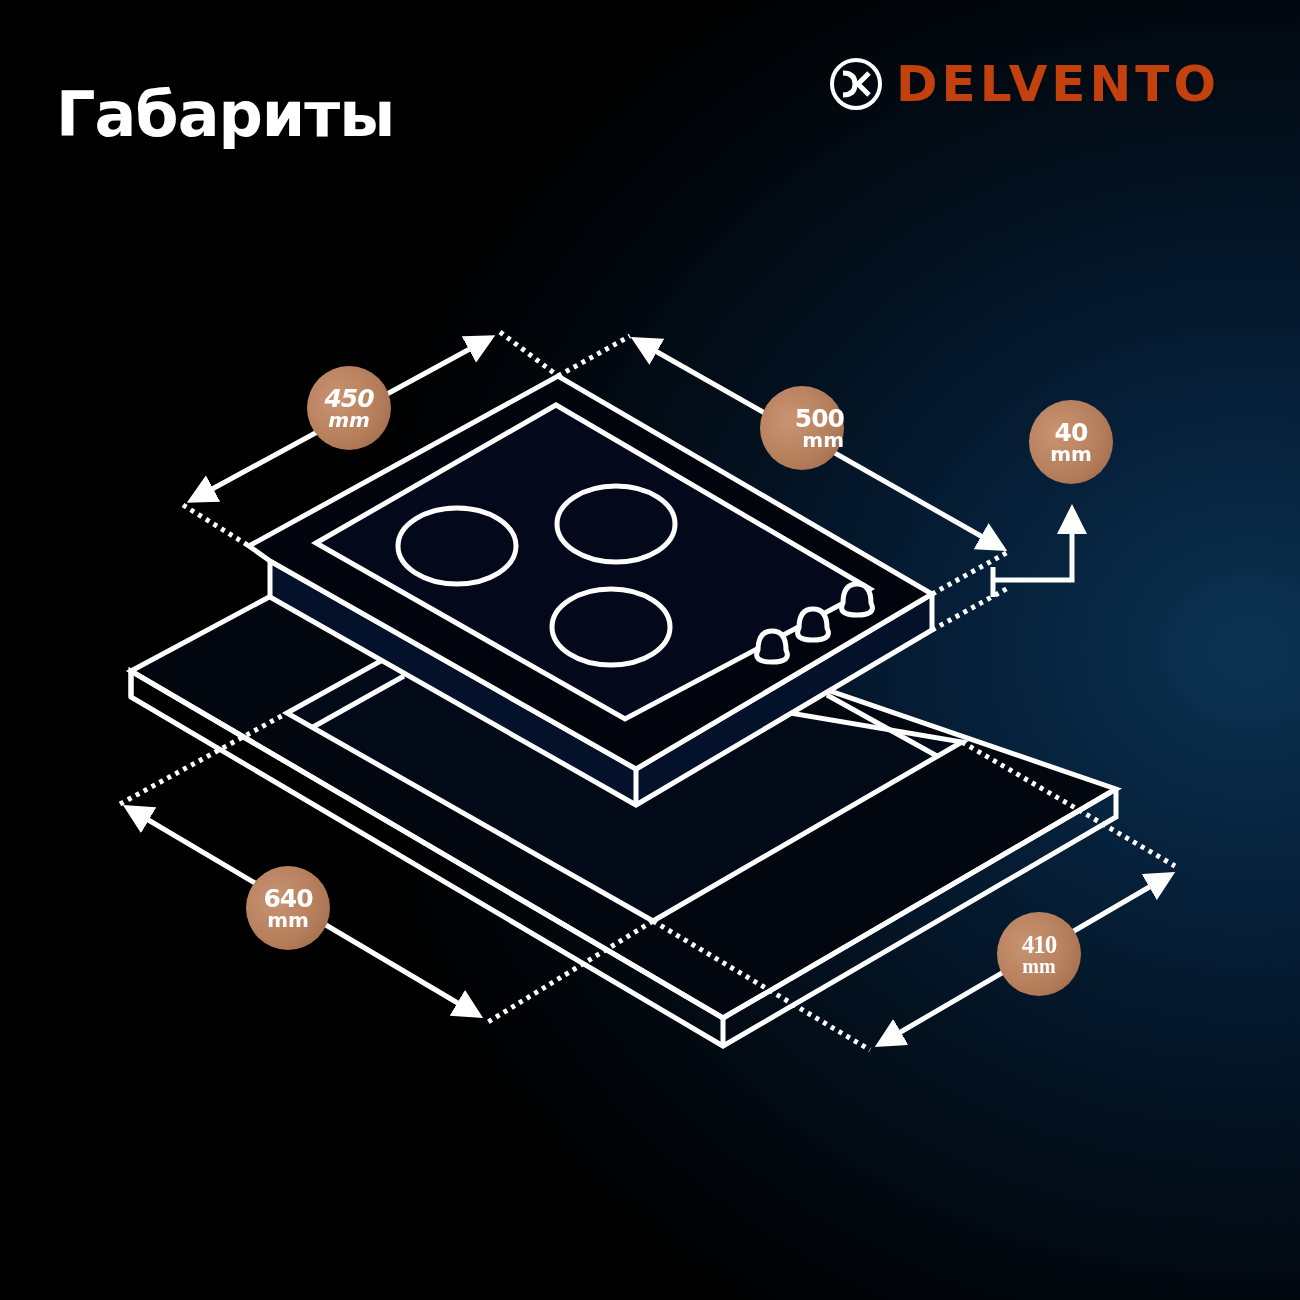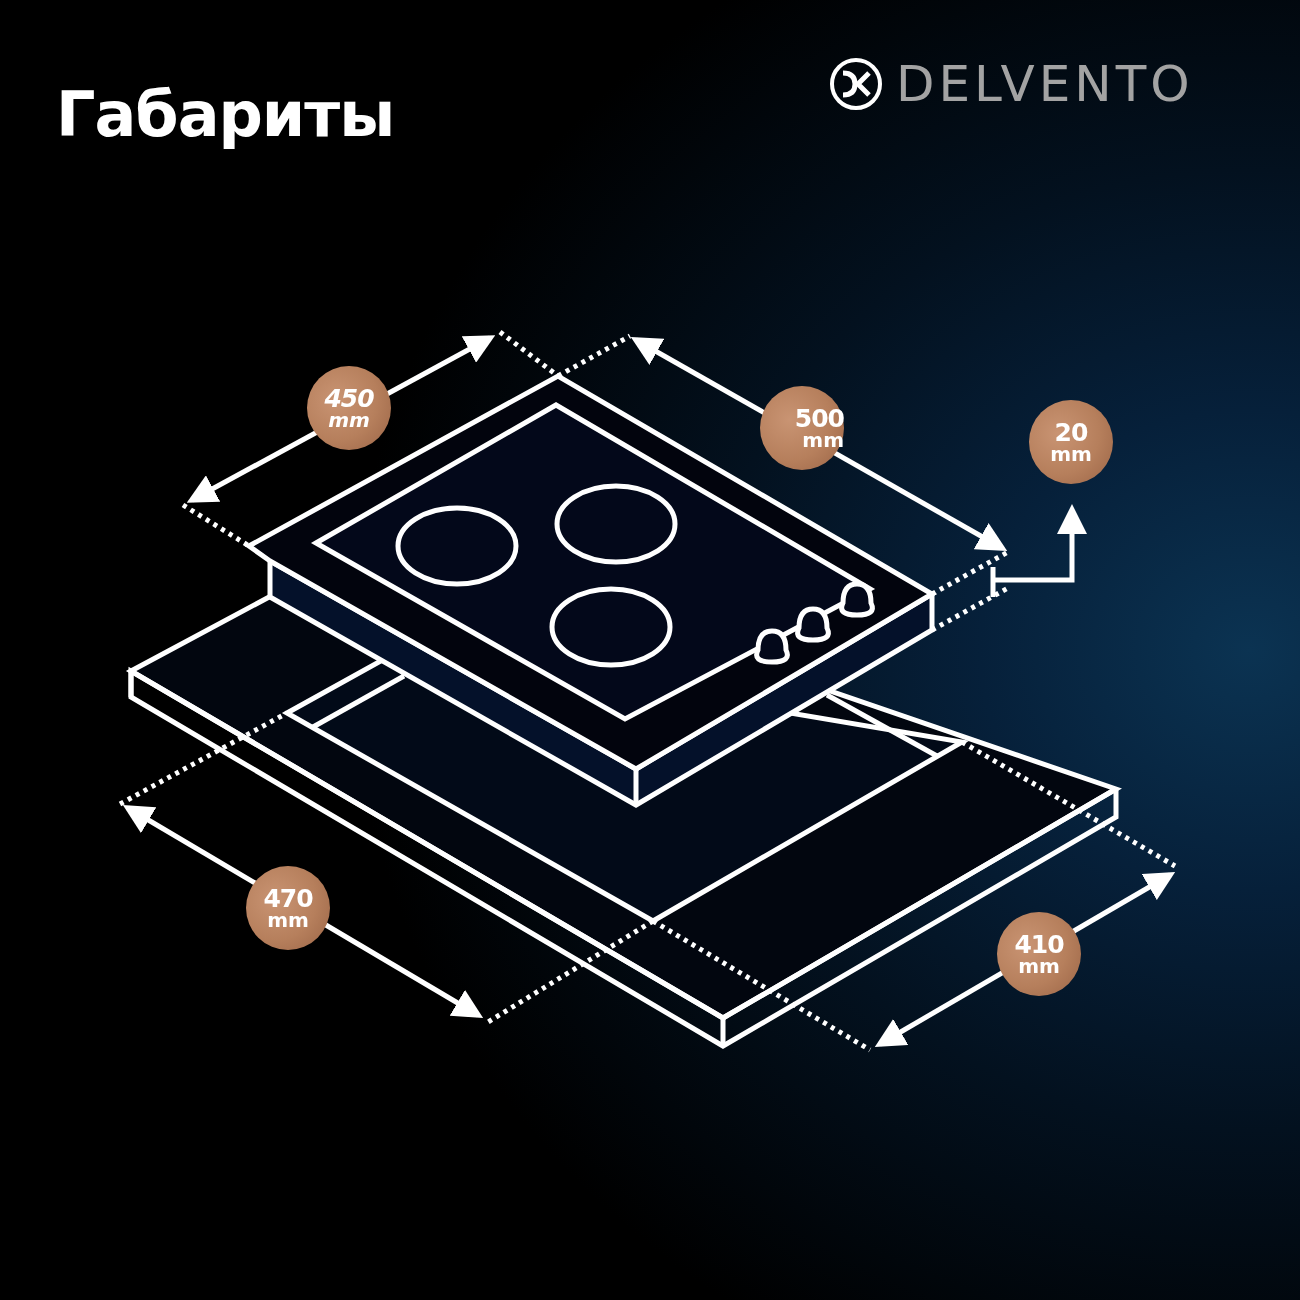--- a/index.html
+++ b/index.html
@@ -13,21 +13,21 @@
     color: #fff; font-size: 62px; font-weight: 700; letter-spacing: -1px;
     font-family: "DejaVu Sans", sans-serif;
     margin-top: 32px;
   }
   .logo { position: absolute; left: 830px; top: 54px; height: 60px; display: flex; align-items: center; }
   .logo-mark {
     width: 52px; height: 52px; border: 4px solid #fff; border-radius: 50%; box-sizing: border-box;
     display: flex; align-items: center; justify-content: center; margin-right: 14px;
   }
   .logo-text {
-    color: #a3a3a3; font-size: 50px; font-weight: 400; letter-spacing: 4px;
+    color: #c2410c; font-size: 50px; font-weight: 700; letter-spacing: 4px;
     font-family: "DejaVu Sans", sans-serif;
     text-align: right;
   }
   svg.drawing { position: absolute; left: 0; top: 0; }
   .badge {
     position: absolute; width: 84px; height: 84px; border-radius: 50%;
     background: radial-gradient(circle at 35% 40%, #c99473 0%, #b67f5c 55%, #9a6446 100%);
     color: #fff; display: flex; flex-direction: column; align-items: center; justify-content: center;
     font-family: "DejaVu Sans", sans-serif; font-weight: 700; line-height: 1;
   }
@@ -118,23 +118,23 @@
 
 <div class="badge" style="left:307px;top:366px;font-style:italic;">
   <span class="num">450</span>
   <span class="unit">mm</span>
 </div>
 <div class="badge" style="left:760px;top:386px;align-items:flex-end;">
   <span class="num">500</span>
   <span class="unit">mm</span>
 </div>
 <div class="badge" style="left:1029px;top:400px;">
-  <span class="num">20</span>
+  <span class="num">40</span>
   <span class="unit">mm</span>
 </div>
 <div class="badge" style="left:246px;top:866px;">
-  <span class="num">470</span>
+  <span class="num">640</span>
   <span class="unit">mm</span>
 </div>
-<div class="badge" style="left:997px;top:912px;">
+<div class="badge" style="left:997px;top:912px;font-family:Liberation Serif, serif;">
   <span class="num">410</span>
   <span class="unit">mm</span>
 </div>
 
 </body></html>

